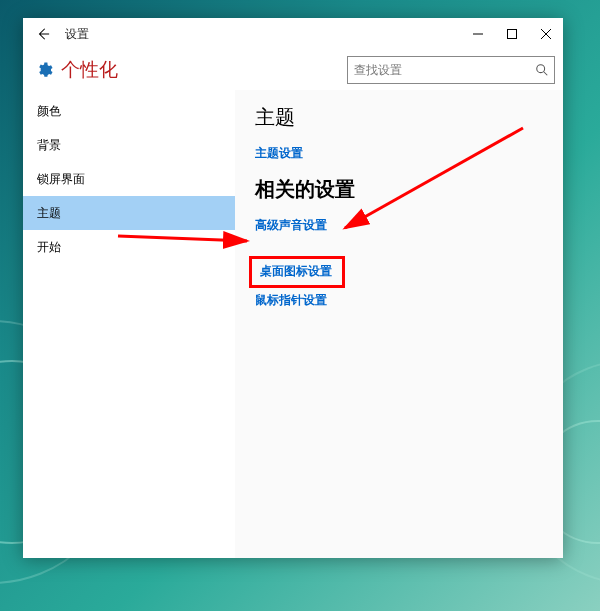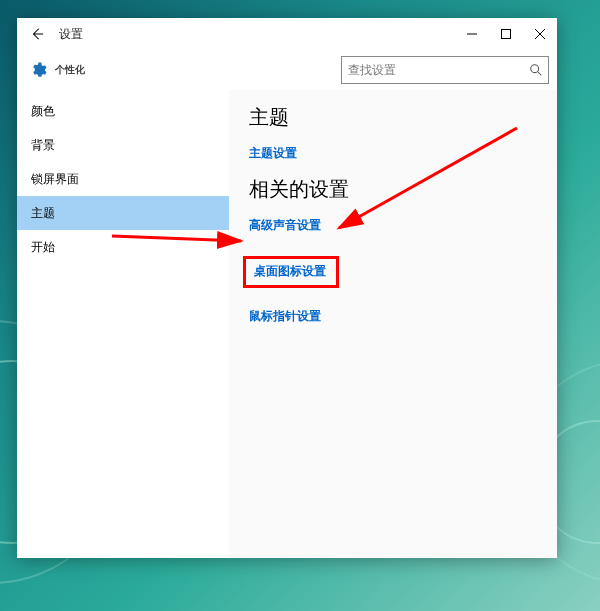--- a/index.html
+++ b/index.html
@@ -18,21 +18,21 @@
     border: 2px solid rgba(255,255,255,.3);
     border-radius: 50%;
   }
   .bg-swirl.a { width: 180px; height: 180px; left: -80px; top: 360px; border-color: rgba(200,255,240,.4);}
   .bg-swirl.b { width: 260px; height: 260px; left: -140px; top: 320px; border-color: rgba(190,245,230,.25);}
   .bg-swirl.c { width: 120px; height: 120px; right: -60px; top: 420px; border-color: rgba(190,245,230,.35);}
   .bg-swirl.d { width: 220px; height: 220px; right: -140px; top: 360px; border-color: rgba(190,245,230,.18);}
 
   .window {
     position: absolute;
-    left: 17px;
+    left: 23px;
     top: 18px;
     width: 540px;
     height: 540px;
     background: #ffffff;
     box-shadow: 0 2px 18px rgba(0,0,0,.35);
     display: flex;
     flex-direction: column;
   }
 
   
@@ -76,23 +76,23 @@
     padding: 0 8px 0 12px;
     gap: 8px;
   }
   .gear-icon {
     width: 18px; height: 18px;
     display: flex; align-items: center; justify-content: center;
     color: #005a9e;
   }
   .gear-icon svg { width: 18px; height: 18px; }
   .page-title {
-    font-size: 10px;
-    font-weight: 700;
-    color: #404040;
+    font-size: 19px;
+    font-weight: 400;
+    color: #b91c1c;
   }
   .headerrow .spacer { flex: 1; }
   .search-wrap {
     position: relative;
     width: 206px;
     height: 26px;
     border: 1px solid #888;
     background: #fff;
     display: flex;
     align-items: center;
@@ -152,36 +152,37 @@
     position: relative;
   }
   .section-heading {
     font-size: 20px;
     font-weight: 400;
     color: #000;
     margin: 0 0 14px 0;
   }
   .section-heading.second {
     margin-top: 2px;
+    font-weight: bold;
   }
   .link {
     font-size: 12px;
     color: #0066cc;
     margin: 0 0 14px 0;
     display: block;
     cursor: pointer;
     font-weight: bold;
   }
   .link.tight { margin-bottom: 24px; }
 
   .highlight-box {
     display: inline-block;
     border: 3px solid #ff0000;
     padding: 4px 10px 5px 8px;
-    margin: -2px 0 20px -6px;
+    margin: -2px 0 4px -6px;
   }
   .highlight-box .link {
     margin: 0;
   }
 
   
   .arrows {
     position: absolute;
     left: 0;
     top: 0;

